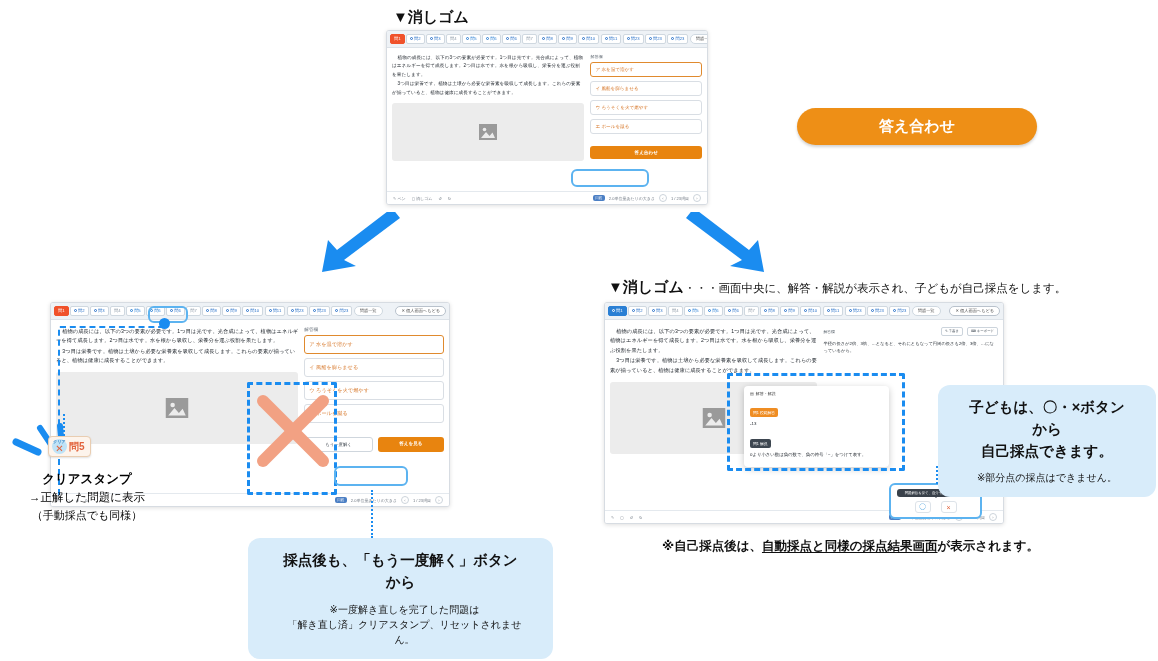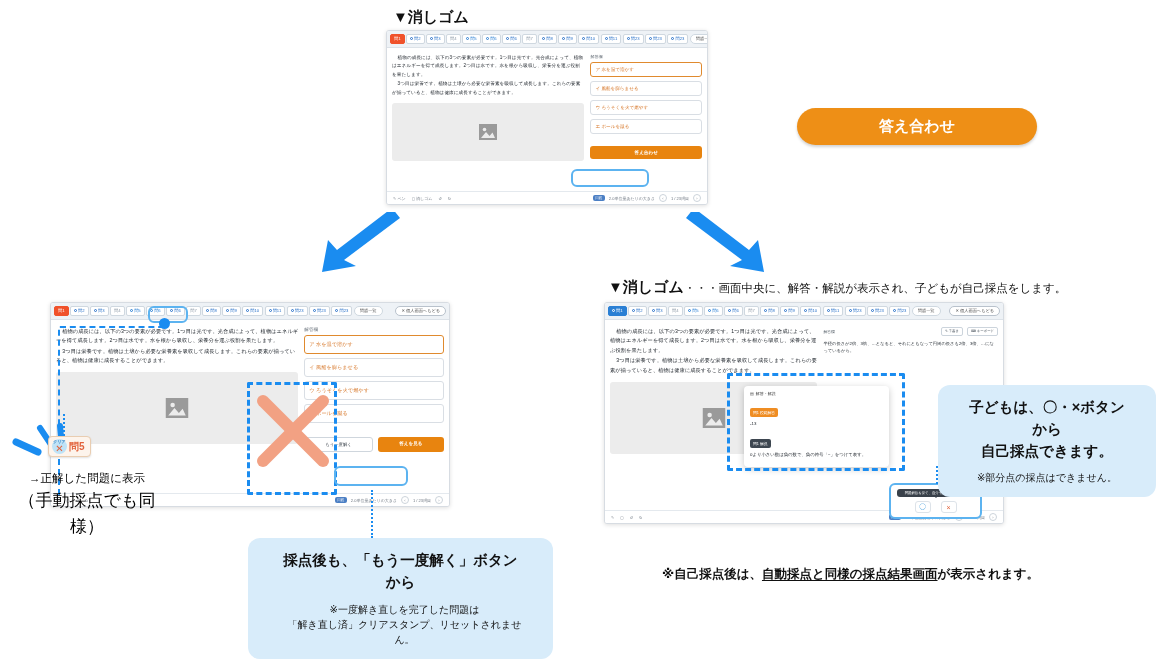--- a/index.html
+++ b/index.html
@@ -441,22 +441,23 @@
 
   <div class="stampbox" style="left:48px; top:436px;">
     <div class="stamp-circle">
       <span class="ja">クリア</span>
       <span style="margin-top:4px;">✕</span>
     </div>
     <span class="stamp-label">問5</span>
   </div>
 
   <div class="abs" style="left:2px; top:470px; width:170px; text-align:center; line-height:1.55;">
+    <div style="font-size:12.5px; font-weight:bold;">クリアスタンプ</div>
     <div style="font-size:11.5px;">→正解した問題に表示</div>
-    <div style="font-size:17px;">（手動採点でも同様）</div>
+    <div style="font-size:11px;">（手動採点でも同様）</div>
   </div>
 
   <div class="dotted-v" style="left:371px; top:490px; height:48px;"></div>
 
   <div class="ring" style="left:334px; top:466px; width:74px; height:20px;"></div>
 
   <div class="bub-light" style="left:248px; top:538px; width:305px;">
     <div class="big">
       採点後も、<b>「もう一度解く」ボタン</b>から
     </div>
@@ -598,17 +599,17 @@
 
   <div class="dotted-v" style="left:936px; top:466px; height:18px;"></div>
 
   <div class="bub-light" style="left:938px; top:385px; width:218px;">
     <div class="big">子どもは、<b>〇・×ボタン</b>から</div>
     <div class="big">自己採点できます。</div>
     <div class="small">※部分点の採点はできません。</div>
     <div class="tail" style="left:-11px; top:30px; border:11px solid transparent; border-right-color:#d8ecfa;"></div>
   </div>
 
-  <div class="abs" style="left:662px; top:538px; font-size:12.5px; font-weight:bold; color:#111;margin-top:28px;">
+  <div class="abs" style="left:662px; top:538px; font-size:12.5px; font-weight:bold; color:#111;">
     <span>※自己採点後は、</span><u>自動採点と同様の採点結果画面</u><span>が表示されます。</span>
   </div>
 
 </div>
 
 </body></html>

